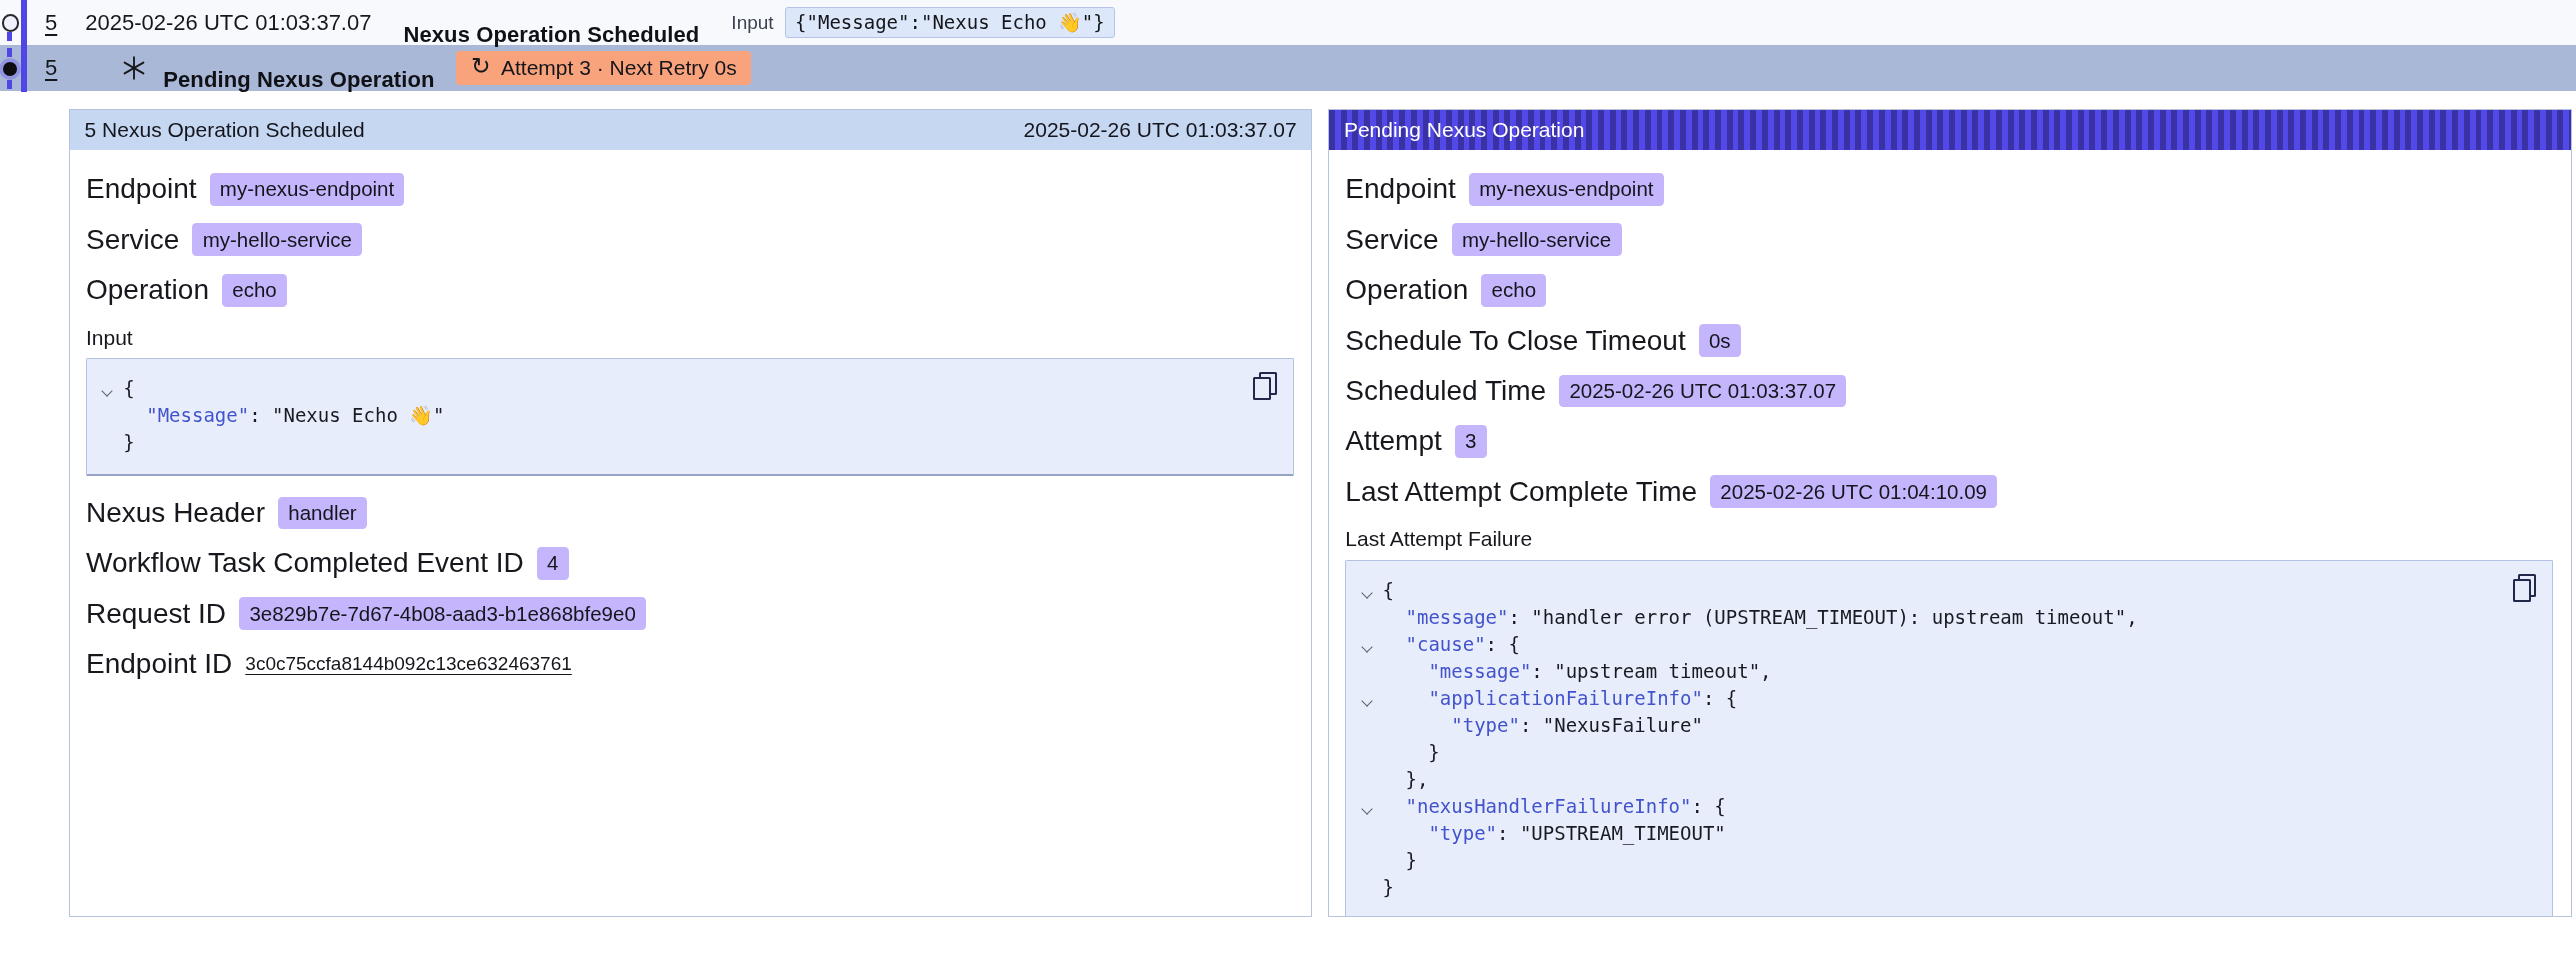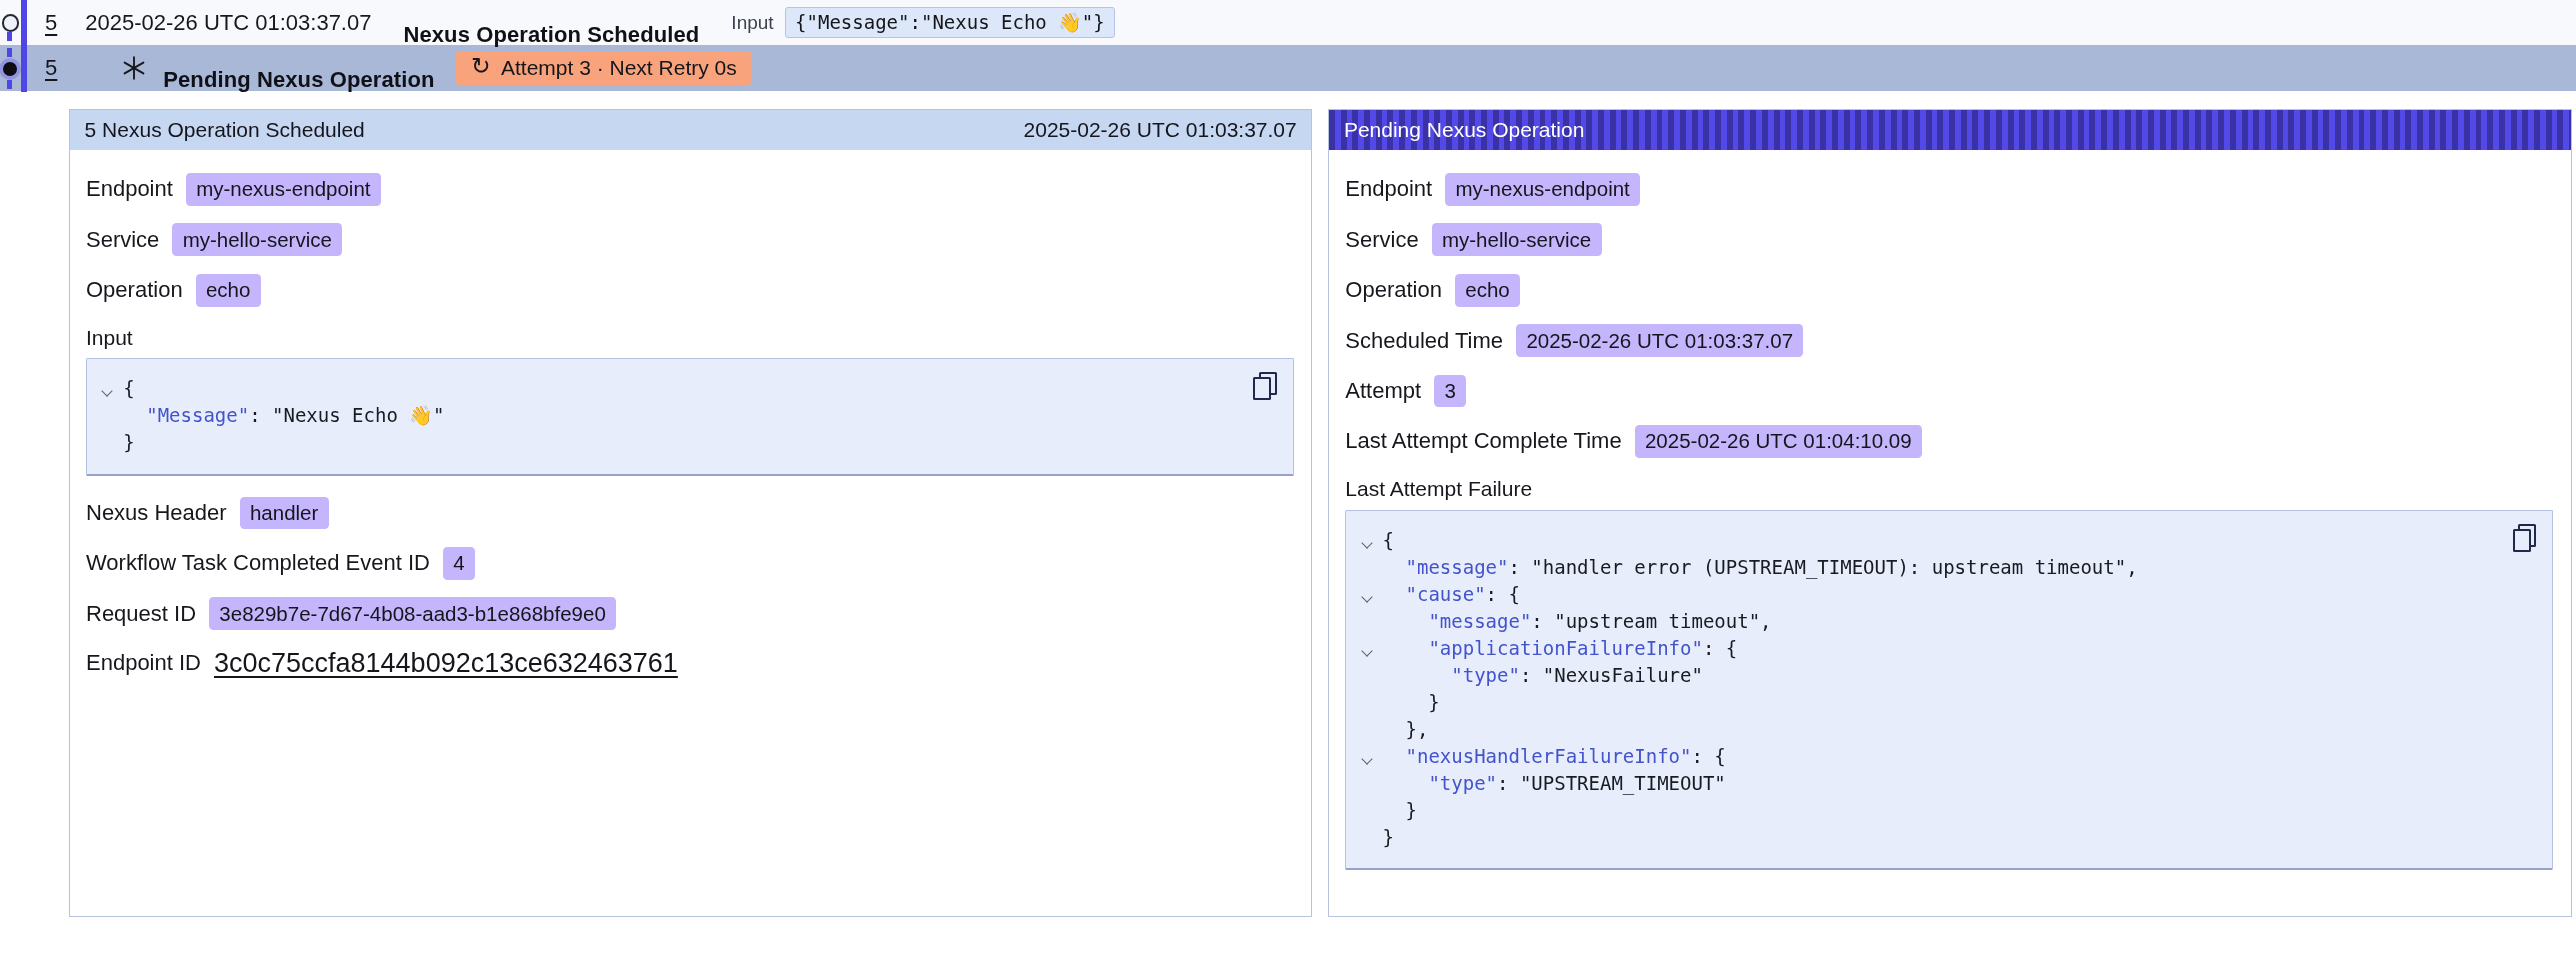--- a/index.html
+++ b/index.html
@@ -37,23 +37,23 @@
   .panel { flex:1 1 0; background:#ffffff; border:0.7px solid #b6c3de; overflow:hidden; }
   .panel-header { height:40px; display:flex; align-items:center; justify-content:space-between; padding:0 14.6px;
       font-size:21px; font-weight:500; }
   .panel-header.plain { background:#c6d7f2; color:#15161d; }
   .panel-header.striped {
       background:repeating-linear-gradient(90deg,#3a31a4 0 5.9px,#5349e8 5.9px 11.7px);
       color:#ffffff; }
   .panel-body { padding:5.9px 17.6px 0 16px; }
 
   .field-row { display:flex; align-items:center; gap:13px; margin:17.6px 0; }
-  .field-label { font-size:22px; color:#17181d; white-space:nowrap; }
+  .field-label { font-size:28px; color:#17181d; white-space:nowrap; }
   .chip { background:#c4b5fd; border-radius:4.4px; padding:4.4px 10.3px; font-size:20.5px; color:#15161b; white-space:nowrap; }
-  .field-link { font-size:27px; color:#15161b; text-decoration:underline; text-underline-offset:4.4px; cursor:pointer; }
+  .field-link { font-size:19px; color:#15161b; text-decoration:underline; text-underline-offset:4.4px; cursor:pointer; }
   .section-label { font-size:21px; color:#17181d; margin:19px 0 8.8px; }
 
   
   .json-block { position:relative; background:#e7edfb; border:0.7px solid #b5c1e3; border-bottom:2.2px solid #96a3c6;
       border-radius:1.5px; padding:16px 51px 17.6px 10.3px; font-family:"DejaVu Sans Mono", monospace;
       font-size:19px; line-height:27px; color:#191b22; margin-bottom:20.5px; }
   .json-line { display:flex; white-space:pre; }
   .gutter { display:inline-block; width:26px; flex:0 0 26px; }
   .chev { display:inline-block; width:8px; height:8px; border-left:1.5px solid #5b6270; border-bottom:1.5px solid #5b6270;
       transform:rotate(-45deg); margin:7.3px 0 0 5.9px; cursor:pointer; }
@@ -163,20 +163,24 @@
             </div>
             <div class="field-row">
               <span class="field-label">Service</span>
               <span class="chip">my-hello-service</span>
             </div>
             <div class="field-row">
               <span class="field-label">Operation</span>
               <span class="chip">echo</span>
             </div>
             <div class="field-row">
+              <span class="field-label">Schedule To Close Timeout</span>
+              <span class="chip">0s</span>
+            </div>
+            <div class="field-row">
               <span class="field-label">Scheduled Time</span>
               <span class="chip">2025-02-26 UTC 01:03:37.07</span>
             </div>
             <div class="field-row">
               <span class="field-label">Attempt</span>
               <span class="chip">3</span>
             </div>
             <div class="field-row">
               <span class="field-label">Last Attempt Complete Time</span>
               <span class="chip">2025-02-26 UTC 01:04:10.09</span>

